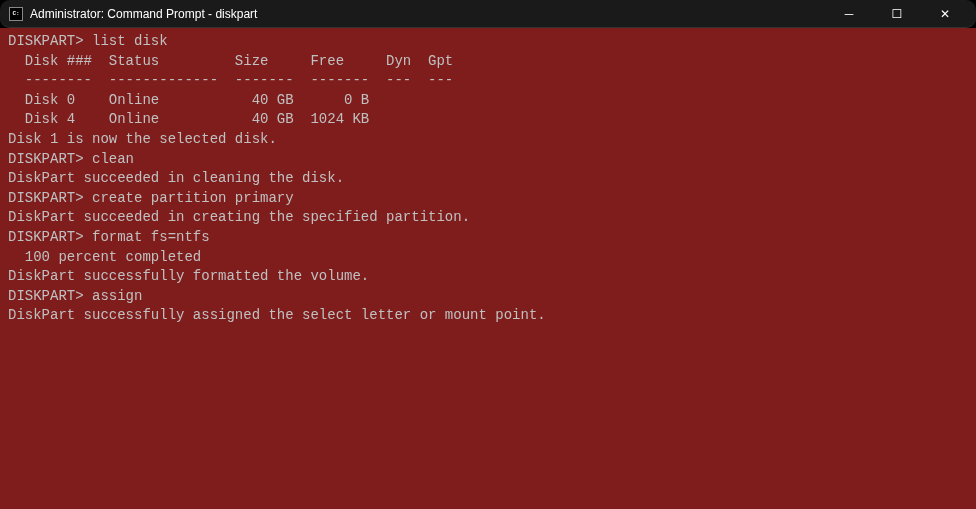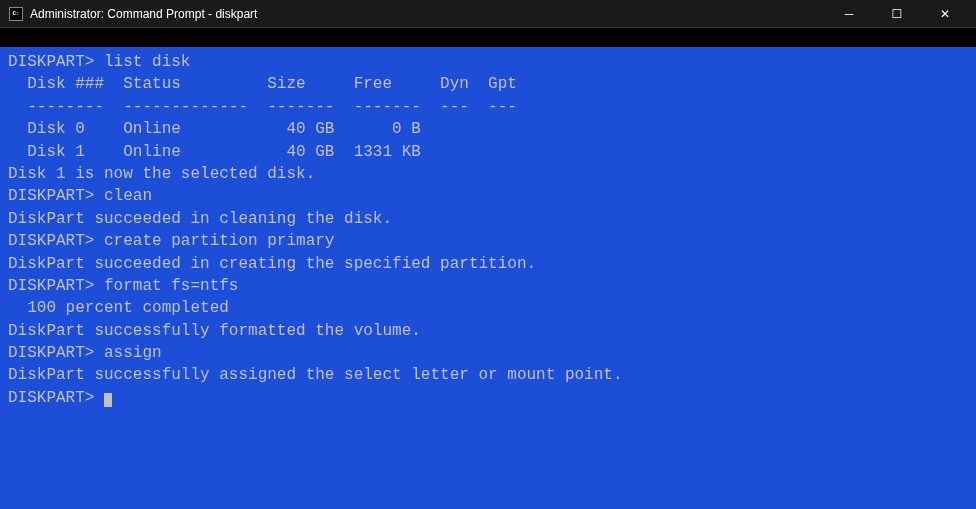--- a/index.html
+++ b/index.html
@@ -26,20 +26,21 @@
 
     .title-bar {
       height: 28px;
       background: #1a1a1a;
       display: flex;
       align-items: center;
       justify-content: space-between;
       padding: 0 8px;
       flex-shrink: 0;
       border-bottom: 1px solid #333;
+      border-radius: 10px;
     }
 
     .title-bar-left {
       display: flex;
       align-items: center;
       gap: 6px;
     }
 
     .title-bar-icon {
       width: 16px;
@@ -86,28 +87,27 @@
       color: #fff;
       font-size: 12px;
       cursor: pointer;
       display: flex;
       align-items: center;
       justify-content: center;
     }
 
     .terminal-content {
       flex: 1;
-      background: #1d4ed8;
+      background: #7f1d1d;
       color: #c0c0c0;
       padding: 4px 8px;
-      font-size: 16px;
+      font-size: 14px;
       line-height: 1.4;
       overflow: hidden;
       font-family: 'Courier New', Courier, monospace;
-      margin-top: 19px;
     }
 
     .line {
       white-space: pre;
       display: block;
     }
 
     .cursor {
       display: inline-block;
       width: 8px;
@@ -138,21 +138,21 @@
       <button class="title-btn close-btn">✕</button>
     </div>
   </div>
 
   <div class="terminal-content" id="terminal-output">
   <span class="line">DISKPART&gt; list disk</span>
       <span class="line"></span>
       <span class="line">  Disk ###  Status         Size     Free     Dyn  Gpt</span>
       <span class="line">  --------  -------------  -------  -------  ---  ---</span>
       <span class="line">  Disk 0    Online           40 GB      0 B</span>
-      <span class="line">  Disk 1    Online           40 GB  1331 KB</span>
+      <span class="line">  Disk 4    Online           40 GB  1024 KB</span>
       <span class="line"></span>
       <span class="line"></span>
       <span class="line">Disk 1 is now the selected disk.</span>
       <span class="line"></span>
       <span class="line">DISKPART&gt; clean</span>
       <span class="line"></span>
       <span class="line">DiskPart succeeded in cleaning the disk.</span>
       <span class="line"></span>
       <span class="line">DISKPART&gt; create partition primary</span>
       <span class="line"></span>
@@ -161,15 +161,14 @@
       <span class="line">DISKPART&gt; format fs=ntfs</span>
       <span class="line"></span>
       <span class="line">  100 percent completed</span>
       <span class="line"></span>
       <span class="line">DiskPart successfully formatted the volume.</span>
       <span class="line"></span>
       <span class="line">DISKPART&gt; assign</span>
       <span class="line"></span>
       <span class="line">DiskPart successfully assigned the select letter or mount point.</span>
       <span class="line"></span>
-      <span class="line">DISKPART&gt; <span class="cursor"></span></span>
     </div>
 </div>
 
 </body></html>

